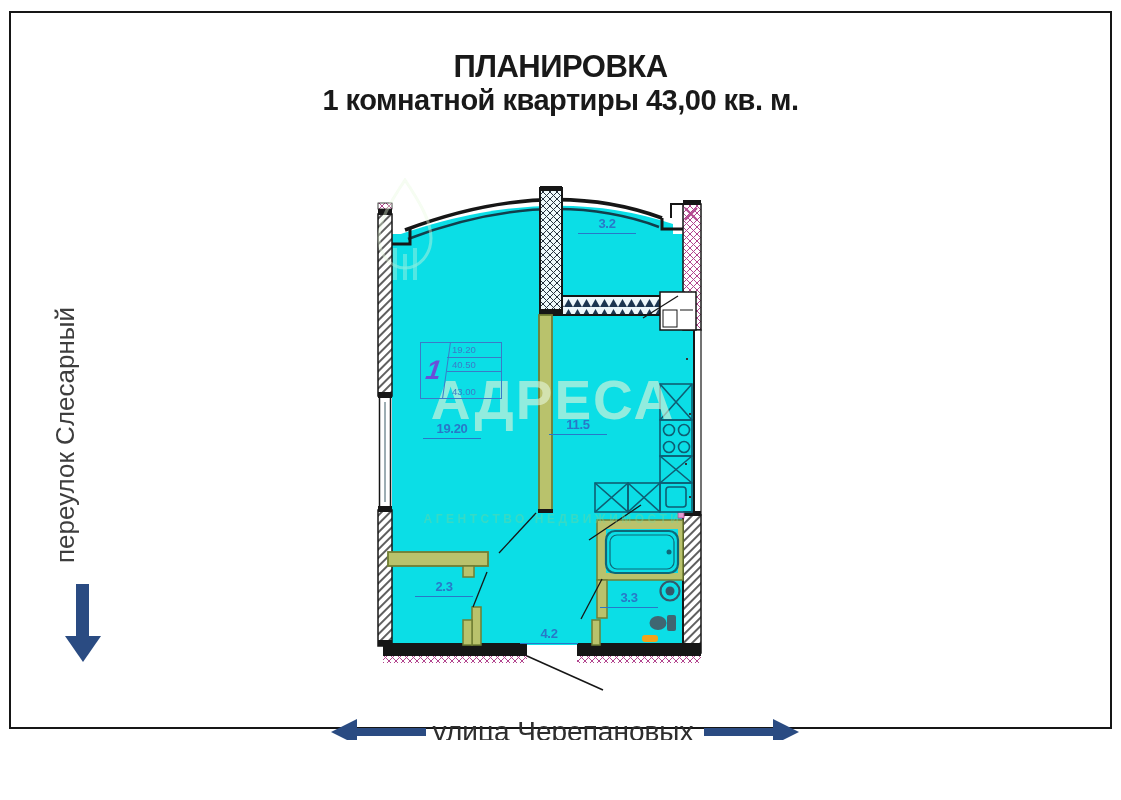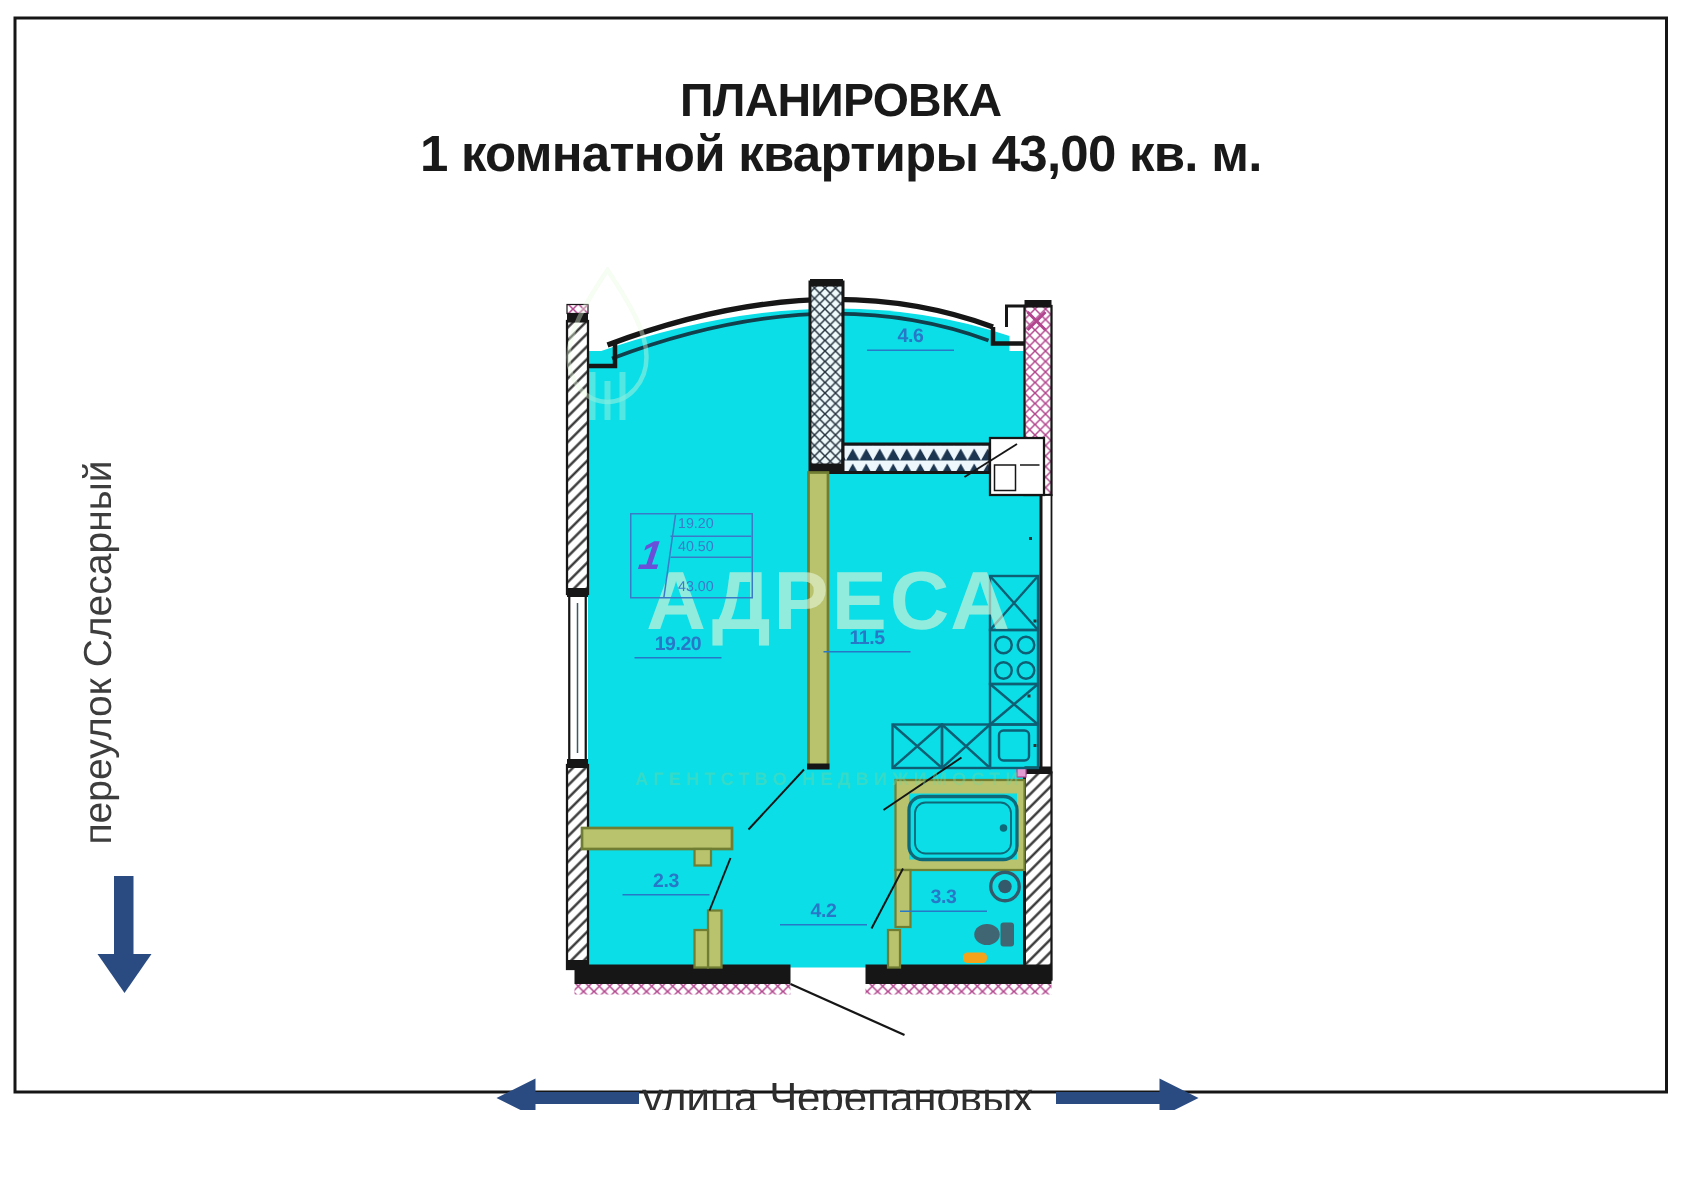--- a/index.html
+++ b/index.html
@@ -3,33 +3,33 @@
 <meta charset="utf-8">
 <style>
   html,body{margin:0;padding:0;background:#fff;}
   #page{position:relative;width:1121px;height:740px;background:#ffffff;overflow:hidden;
         font-family:"Liberation Sans",sans-serif;}
   #frame{position:absolute;left:9px;top:11px;right:9px;bottom:11px;border:2px solid #161616;}
 
   
   .title-block{position:absolute;left:0;right:0;top:50px;text-align:center;color:#191919;}
   .title-line1{font-size:31px;font-weight:800;letter-spacing:-0.5px;line-height:1.1;}
-  .title-line2{font-size:34px;font-weight:700;letter-spacing:-0.5px;line-height:1.15;}
+  .title-line2{font-size:29px;font-weight:700;letter-spacing:-0.5px;line-height:1.15;}
 
   
   .street-left{position:absolute;left:50px;top:280px;height:310px;
       writing-mode:vertical-rl;transform:rotate(180deg);
       font-size:26px;color:#3d3d3d;text-align:center;white-space:nowrap;}
   .arrow-down-bar{position:absolute;left:76px;top:584px;width:13px;height:53px;background:#2a4b82;}
   .arrow-down-head{position:absolute;left:65px;top:636px;width:0;height:0;
       border-left:18px solid transparent;border-right:18px solid transparent;
       border-top:26px solid #2a4b82;}
 
   
-  .street-bottom{position:absolute;left:428px;top:716px;width:270px;
+  .street-bottom{position:absolute;left:428px;top:716px;width:270px;text-align:center;
       font-size:28px;color:#2e2e2e;white-space:nowrap;}
   .arrow-left-bar{position:absolute;left:356px;top:728px;width:70px;height:8px;background:#2a4b82;}
   .arrow-left-head{position:absolute;left:331px;top:719px;width:0;height:0;
       border-top:13px solid transparent;border-bottom:13px solid transparent;
       border-right:26px solid #2a4b82;}
   .arrow-right-bar{position:absolute;left:704px;top:728px;width:70px;height:8px;background:#2a4b82;}
   .arrow-right-head{position:absolute;left:773px;top:719px;width:0;height:0;
       border-top:13px solid transparent;border-bottom:13px solid transparent;
       border-left:26px solid #2a4b82;}
 
@@ -245,32 +245,32 @@
         <path d="M30,2 C14,26 4,44 4,60 a26,30 0 0 0 52,0 C56,44 46,26 30,2 Z" fill="none" stroke="rgba(230,248,220,0.7)" stroke-width="3"></path>
         <line x1="20" y1="70" x2="20" y2="102" stroke="rgba(230,248,220,0.6)" stroke-width="4"></line>
         <line x1="30" y1="76" x2="30" y2="102" stroke="rgba(230,248,220,0.6)" stroke-width="4"></line>
         <line x1="40" y1="70" x2="40" y2="102" stroke="rgba(230,248,220,0.6)" stroke-width="4"></line>
       </svg>
       <div class="wm-brand">АДРЕСА</div>
       <div class="wm-sub">АГЕНТСТВО НЕДВИЖИМОСТИ</div>
     </div>
 
     <div class="room-label" style="left:202px;top:38px;width:60px;">
-      <span class="num">4.6</span>
+      <span class="num">3.2</span>
     </div>
     <div class="room-label" style="left:40px;top:243px;width:74px;">
       <span class="num">19.20</span>
     </div>
     <div class="room-label" style="left:173px;top:239px;width:60px;">
       <span class="num">11.5</span>
     </div>
     <div class="room-label" style="left:19px;top:401px;width:60px;padding-left:20px;">
       <span class="num">2.3</span>
     </div>
-    <div class="room-label" style="left:144px;top:421px;width:60px;">
+    <div class="room-label" style="left:144px;top:448px;width:60px;">
       <span class="num">4.2</span>
     </div>
     <div class="room-label" style="left:224px;top:412px;width:60px;">
       <span class="num">3.3</span>
     </div>
 
     <div class="stamp">
       <div class="stamp-left">1</div>
       <div class="stamp-right">
         <div class="stamp-row">19.20</div>

